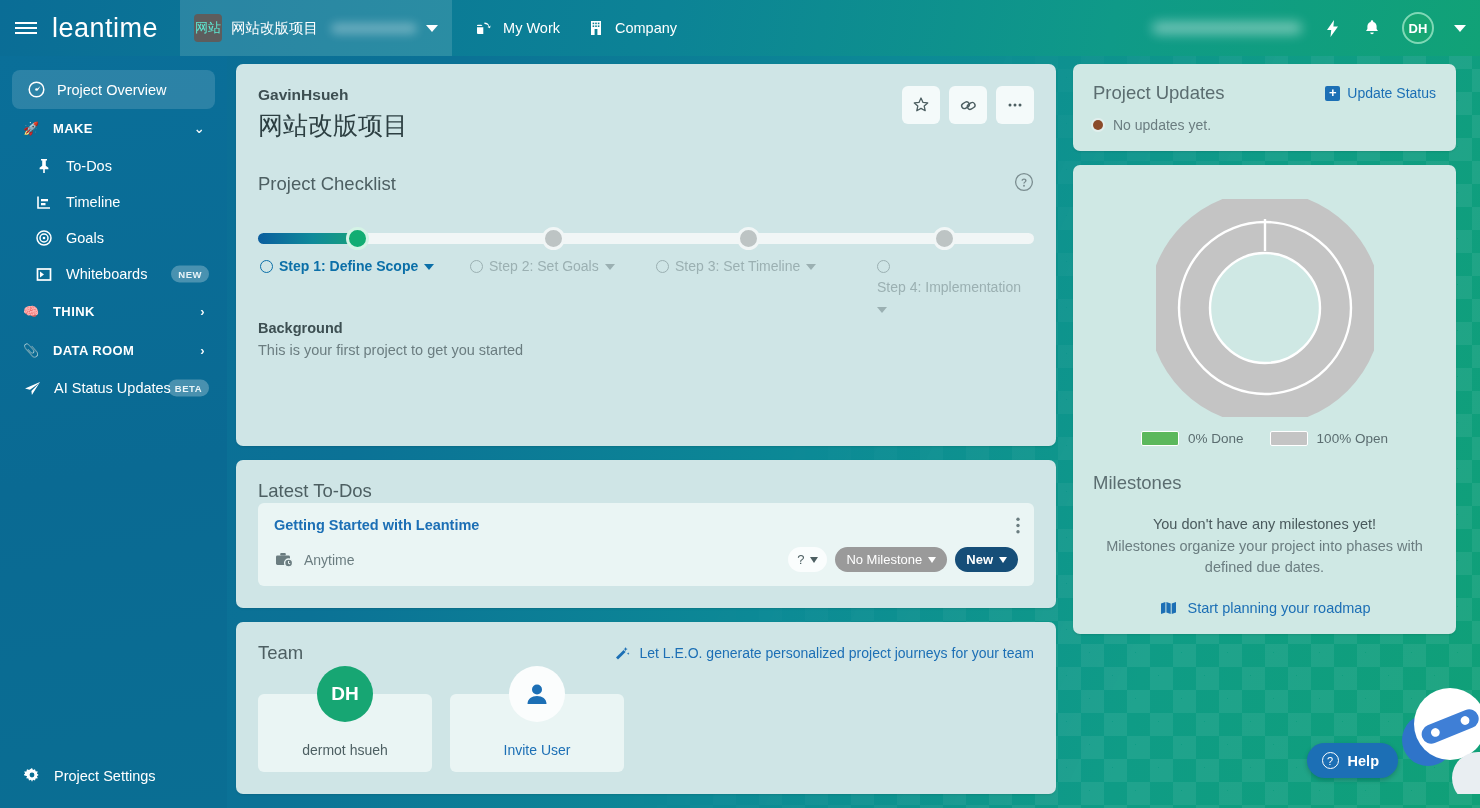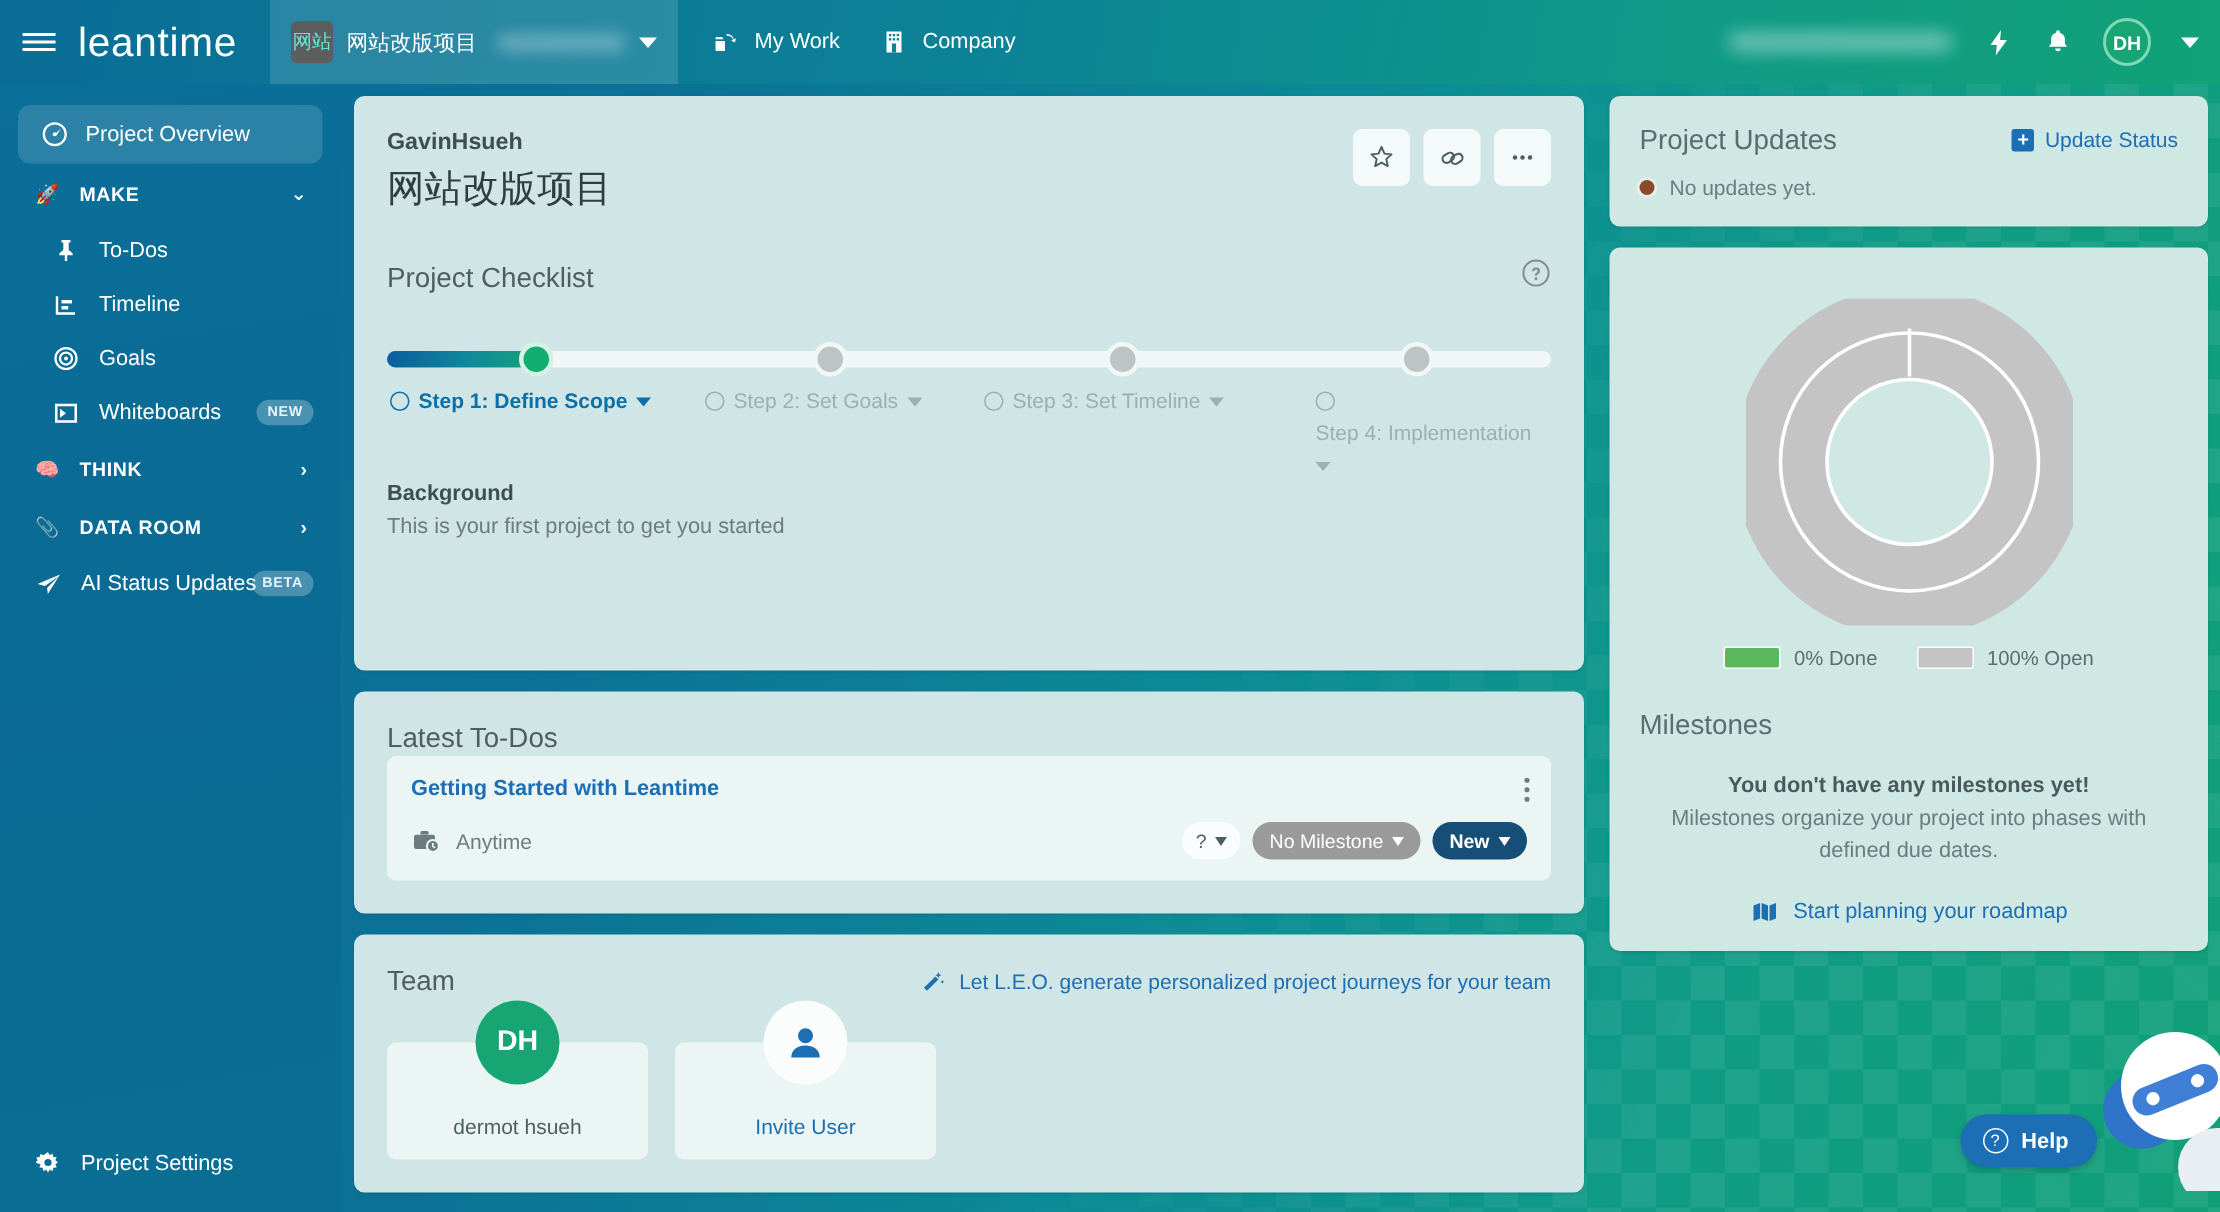--- a/index.html
+++ b/index.html
@@ -119,21 +119,21 @@
   }
   .ico { width: 20px; display: flex; align-items: center; justify-content: center; flex: none; }
 
   
   .main {
     position: absolute; top: 56px; left: 227px; right: 0; bottom: 0;
     overflow: hidden; padding: 8px 0 0 0;
     display: flex; gap: 0;
   }
   .col-left { width: 838px; padding: 0 9px 0 9px; }
-  .col-right { width: 415px; padding: 0 8px 0 8px; }
+  .col-right { width: 415px; padding: 0 24px 0 8px; }
 
   .card {
     background: #cfe5e6; border-radius: 7px; margin-bottom: 14px;
     box-shadow: 0 1px 2px rgba(0,0,0,0.10);
   }
   .card-r {
     background: #cfe8e4; border-radius: 7px; margin-bottom: 14px;
     box-shadow: 0 1px 2px rgba(0,0,0,0.10);
   }
 
@@ -251,21 +251,21 @@
   .no-upd { display: flex; align-items: center; gap: 10px; margin-top: 13px; }
   .dot-brown { width: 10px; height: 10px; border-radius: 50%; background: #8b4b2a; box-shadow: 0 0 0 2px #e2efed; }
   .no-upd-t { font-size: 14px; color: #6b7d80; }
 
   .donut-wrap { display: flex; justify-content: center; margin-top: 16px; }
   .legend { display: flex; justify-content: center; gap: 26px; margin-top: 14px; }
   .legend-it { display: flex; align-items: center; gap: 9px; font-size: 13.5px; color: #5b6d70; }
   .sw { width: 38px; height: 15px; border-radius: 2px; border: 1.5px solid #fff; }
 
   .ms-empty { text-align: center; margin-top: 22px; }
-  .ms-b { font-size: 14.5px; font-weight: 700; color: #49595c; }
+  .ms-b { font-size: 14.5px; font-weight: 400; color: #49595c; }
   .ms-p { font-size: 14.5px; color: #6b7d80; margin-top: 4px; line-height: 1.45; }
   .ms-link {
     display: flex; align-items: center; justify-content: center; gap: 9px;
     color: #1c6fb5; font-size: 14.5px; margin-top: 22px; cursor: pointer;
   }
 
   
   .help-btn {
     position: absolute; right: 82px; bottom: 30px; z-index: 60;
     background: #1c6fb5; color: #fff; border-radius: 20px;

